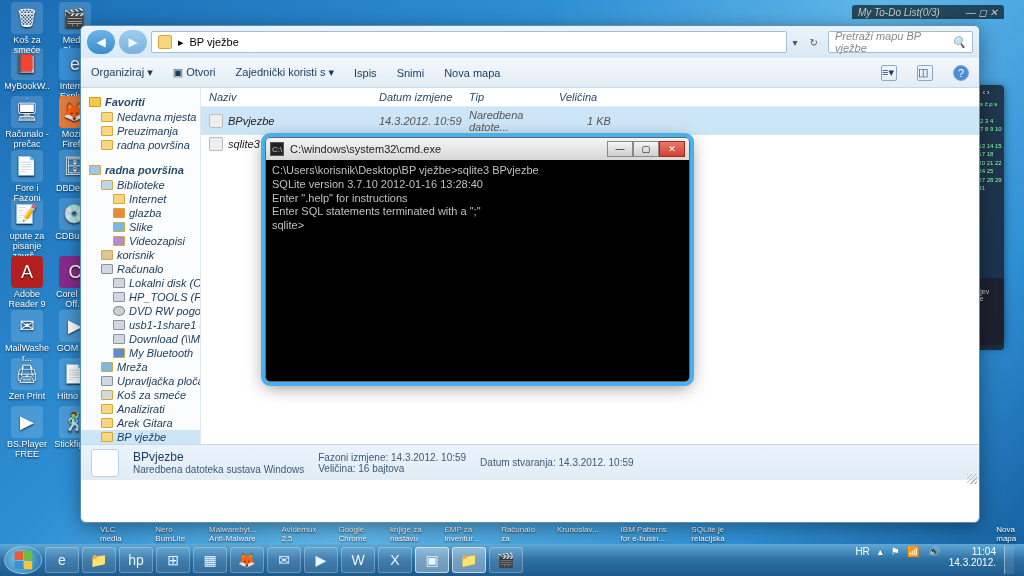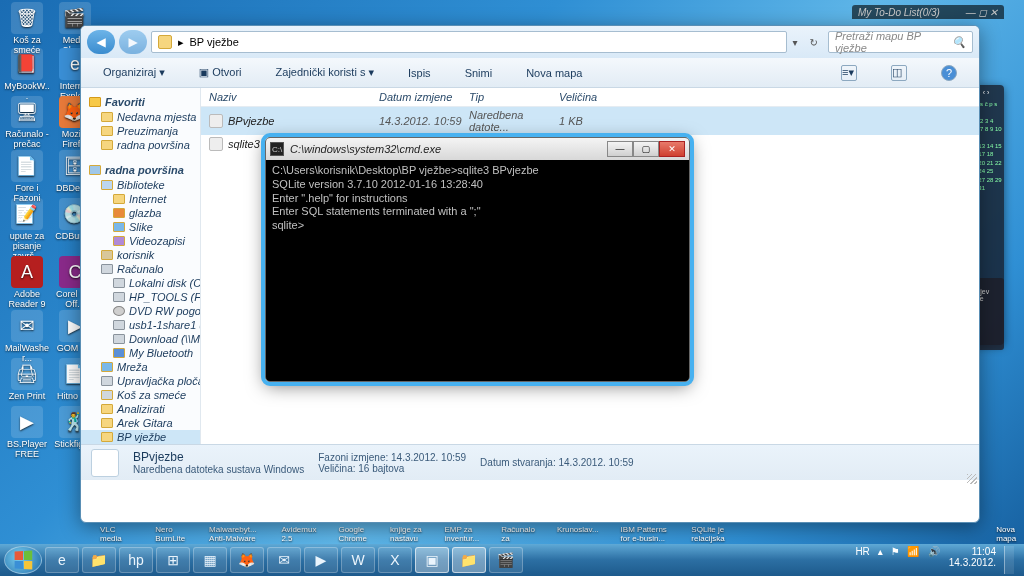--- a/index.html
+++ b/index.html
@@ -11,21 +11,21 @@
 .dicon .glyph { width: 32px; height: 32px; margin: 0 auto 2px; background: rgba(255,255,255,.15); border-radius: 4px; display: flex; align-items: center; justify-content: center; font-size: 18px; }
 .dicon span.lbl { display: block; line-height: 1.1; word-break: break-word; }
 
 
 .explorer { position: absolute; left: 80px; top: 25px; width: 900px; height: 498px; background: #fff; border: 1px solid #5a8fb5; border-radius: 6px; box-shadow: 0 4px 20px rgba(0,0,0,.4); overflow: hidden; }
 .exp-top { height: 32px; background: linear-gradient(#eaf3fb,#d9e9f7); display: flex; align-items: center; padding: 0 6px; gap: 4px; }
 .nav-btn { width: 28px; height: 24px; background: linear-gradient(#6db4e8,#3a8ccf); border-radius: 12px; color:#fff; display:flex; align-items:center; justify-content:center; font-size:12px; cursor:pointer; }
 .addr { flex:1; height:22px; background:#fff; border:1px solid #a6bdd0; border-radius:2px; display:flex; align-items:center; padding:0 6px; font-size:11px; gap:6px; }
 .addr .fold { width:14px; height:14px; background:#f6d67f; border:1px solid #d4a93a; border-radius:2px; }
 .search { width:145px; height:22px; background:#fff; border:1px solid #a6bdd0; border-radius:2px; display:flex; align-items:center; padding:0 6px; font-size:11px; color:#888; font-style:italic; }
-.toolbar { height:30px; background:linear-gradient(#f4f8fc,#e2ecf5); border-bottom:1px solid #c9d8e5; display:flex; align-items:center; padding:0 22px; gap:34px; font-size:11px; color:#1a3a5c; }
+.toolbar { height:30px; background:linear-gradient(#f4f8fc,#e2ecf5); border-bottom:1px solid #c9d8e5; display:flex; align-items:center; padding:0 10px; gap:20px; font-size:11px; color:#1a3a5c; }
 .toolbar .sp { flex:1; }
 .toolbar .tb { cursor:pointer; }
 .toolbar .tic { width:16px; height:16px; border:1px solid #8ca8c0; border-radius:2px; cursor:pointer; }
 
 .exp-body { display:flex; height:356px;font-style:italic; }
 .sidebar { width:120px; background:#fafcfe; border-right:1px solid #e0e8ef; overflow-y:auto; font-size:11px; padding:4px 0; }
 .side-head { font-weight:bold; padding:4px 8px 2px; color:#2a4a6a; display:flex; align-items:center; gap:4px; }
 .side-item { padding:1px 4px 1px 20px; color:#1a3a5c; cursor:pointer; white-space:nowrap; overflow:hidden; display:flex; align-items:center; gap:4px; }
 .side-item.sel { background:#cde6f7; }
 .sglyph { width:12px; height:10px; background:#f6d67f; border:1px solid #d4a93a; border-radius:1px; flex-shrink:0; }
@@ -44,21 +44,21 @@
 .details .thumb { width:28px; height:28px; background:#fff; border:1px solid #bcd0e0; border-radius:3px; }
 .details .dname { font-size:12px; color:#1a3a5c; }
 
 
 .explorer::after { content:""; position:absolute; right:2px; bottom:38px; width:10px; height:10px; background:repeating-linear-gradient(135deg,#bbb 0 1px,transparent 1px 3px); }
 
 
 .cmd { position:absolute; left:265px; top:137px; width:425px; height:245px; background:#000; border:1px solid #666; border-radius:5px; box-shadow:0 4px 18px rgba(0,0,0,.5); overflow:hidden; outline:4px solid #47b1f0; outline-offset:0; }
 .cmd-title { height:22px; background:linear-gradient(#f4f4f4,#d8d8d8); display:flex; align-items:center; padding:0 4px; font-size:11px; gap:6px; }
 .cmd-title .cic { width:14px; height:14px; background:#222; border:1px solid #555; display:flex; align-items:center; justify-content:center; color:#ccc; font-size:8px; }
-.cmd-title .t { flex:1; color:#222;font-style:italic; }
+.cmd-title .t { flex:1; color:#222; }
 .cmd-btns { display:flex; gap:0; }
 .cmd-btn { width:26px; height:16px; border:1px solid #888; background:linear-gradient(#f4f4f4,#d0d0d0); font-size:9px; display:flex; align-items:center; justify-content:center; cursor:pointer; }
 .cmd-btn.cls { background:linear-gradient(#e87a6a,#cf4030); color:#fff; border-color:#a22; }
 .cmd-body { padding:4px 6px; font-family:"Consolas","Lucida Console",monospace; font-size:11px; color:#c0c0c0; white-space:pre; line-height:1.25; }
 
 
 .gadget-todo { position:absolute; right:20px; top:5px; width:152px; height:14px; background:rgba(0,0,0,.6); color:#c8c8c8; font-size:10px; font-style:italic; padding:0 6px; display:flex; align-items:center; border-radius:3px 3px 0 0;gap:13px; }
 .gadget-cal { position:absolute; right:20px; top:85px; width:36px; height:260px; background:rgba(20,20,30,.75); border-radius:4px; padding:4px 2px; box-shadow:0 2px 8px rgba(0,0,0,.5); font-size:7px; color:#9ab; }
 .gadget-note { position:absolute; right:20px; top:278px; width:40px; height:72px; background:rgba(30,30,40,.8); border-radius:3px; font-size:7px; color:#ccc; padding:3px; }
 
@@ -333,21 +333,21 @@
         <span>Tip</span>
         <span>Veličina</span>
       </div>
       <div class="fl-row sel">
         <span class="fl-name">
             <span class="fic"></span>
             <span>BPvjezbe</span>
           </span>
         <span>14.3.2012. 10:59</span>
         <span>Naredbena datote...</span>
-        <span style="text-align:left">1 KB</span>
+        <span style="text-align:center">1 KB</span>
       </div>
       <div class="fl-row">
         <span class="fl-name">
             <span class="fic"></span>
             <span>sqlite3</span>
           </span>
         <span>16.1.2012. 21:05</span>
         <span>Program</span>
         <span style="text-align:right">457 KB</span>
       </div>

